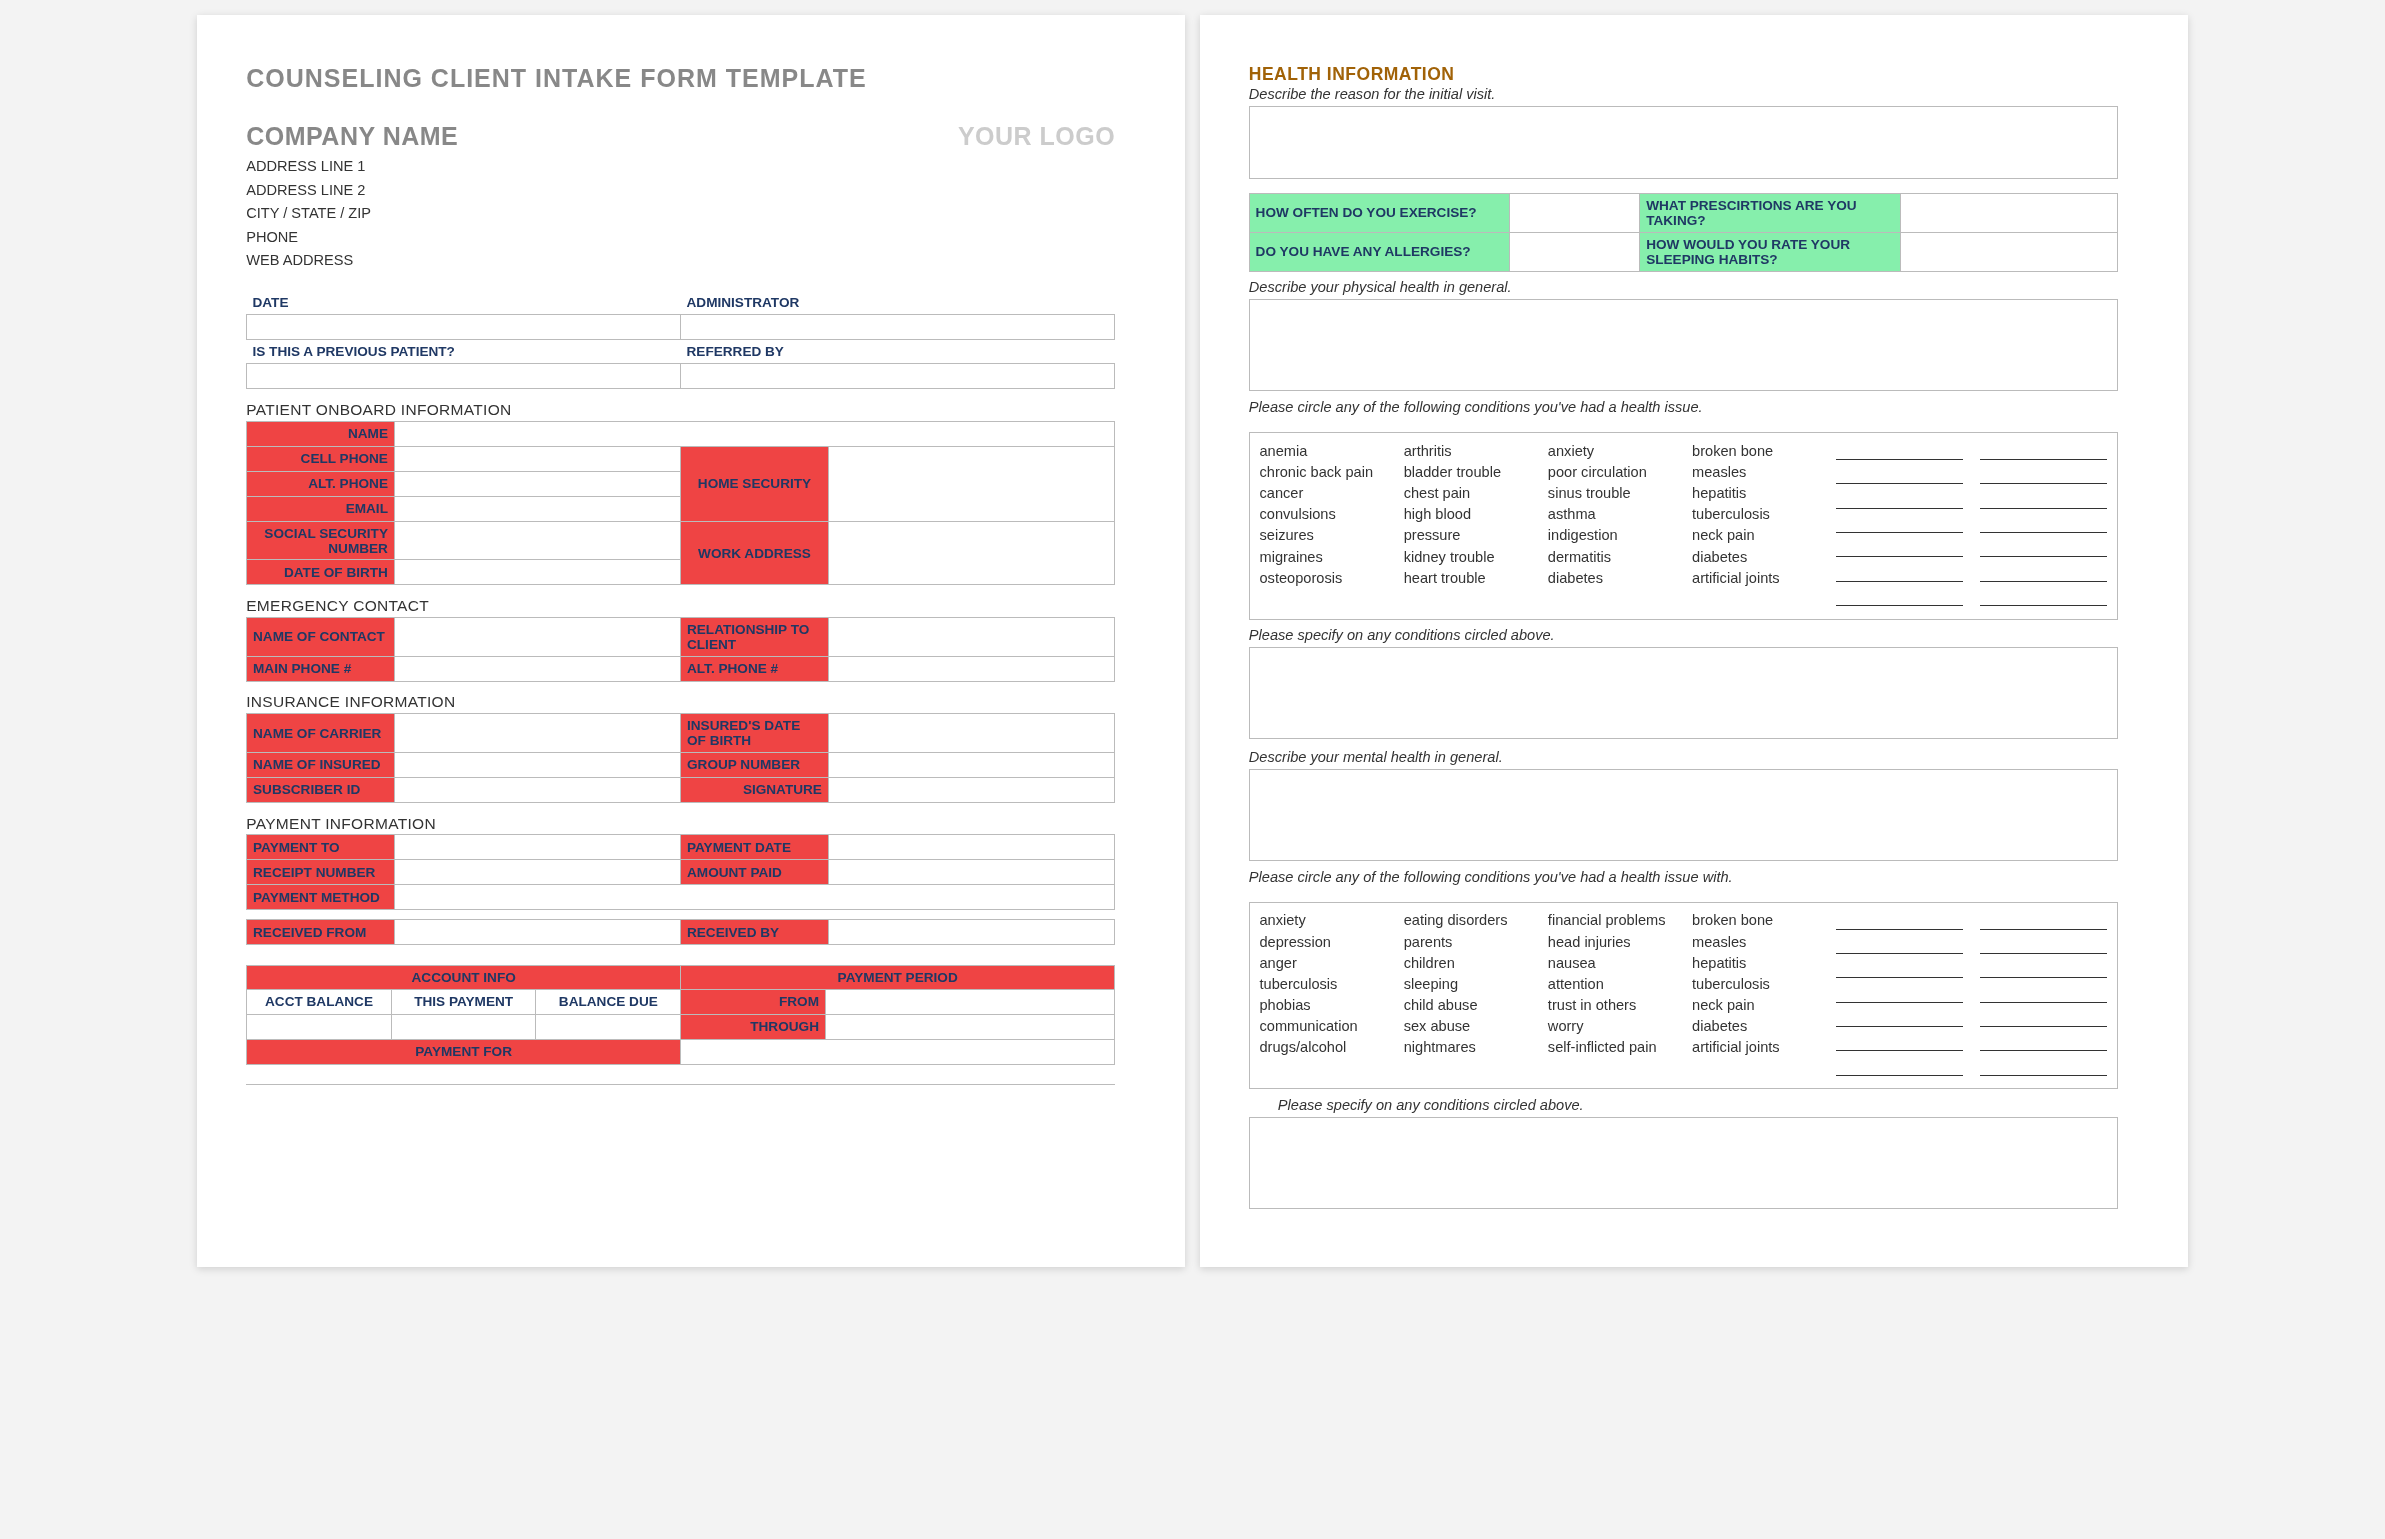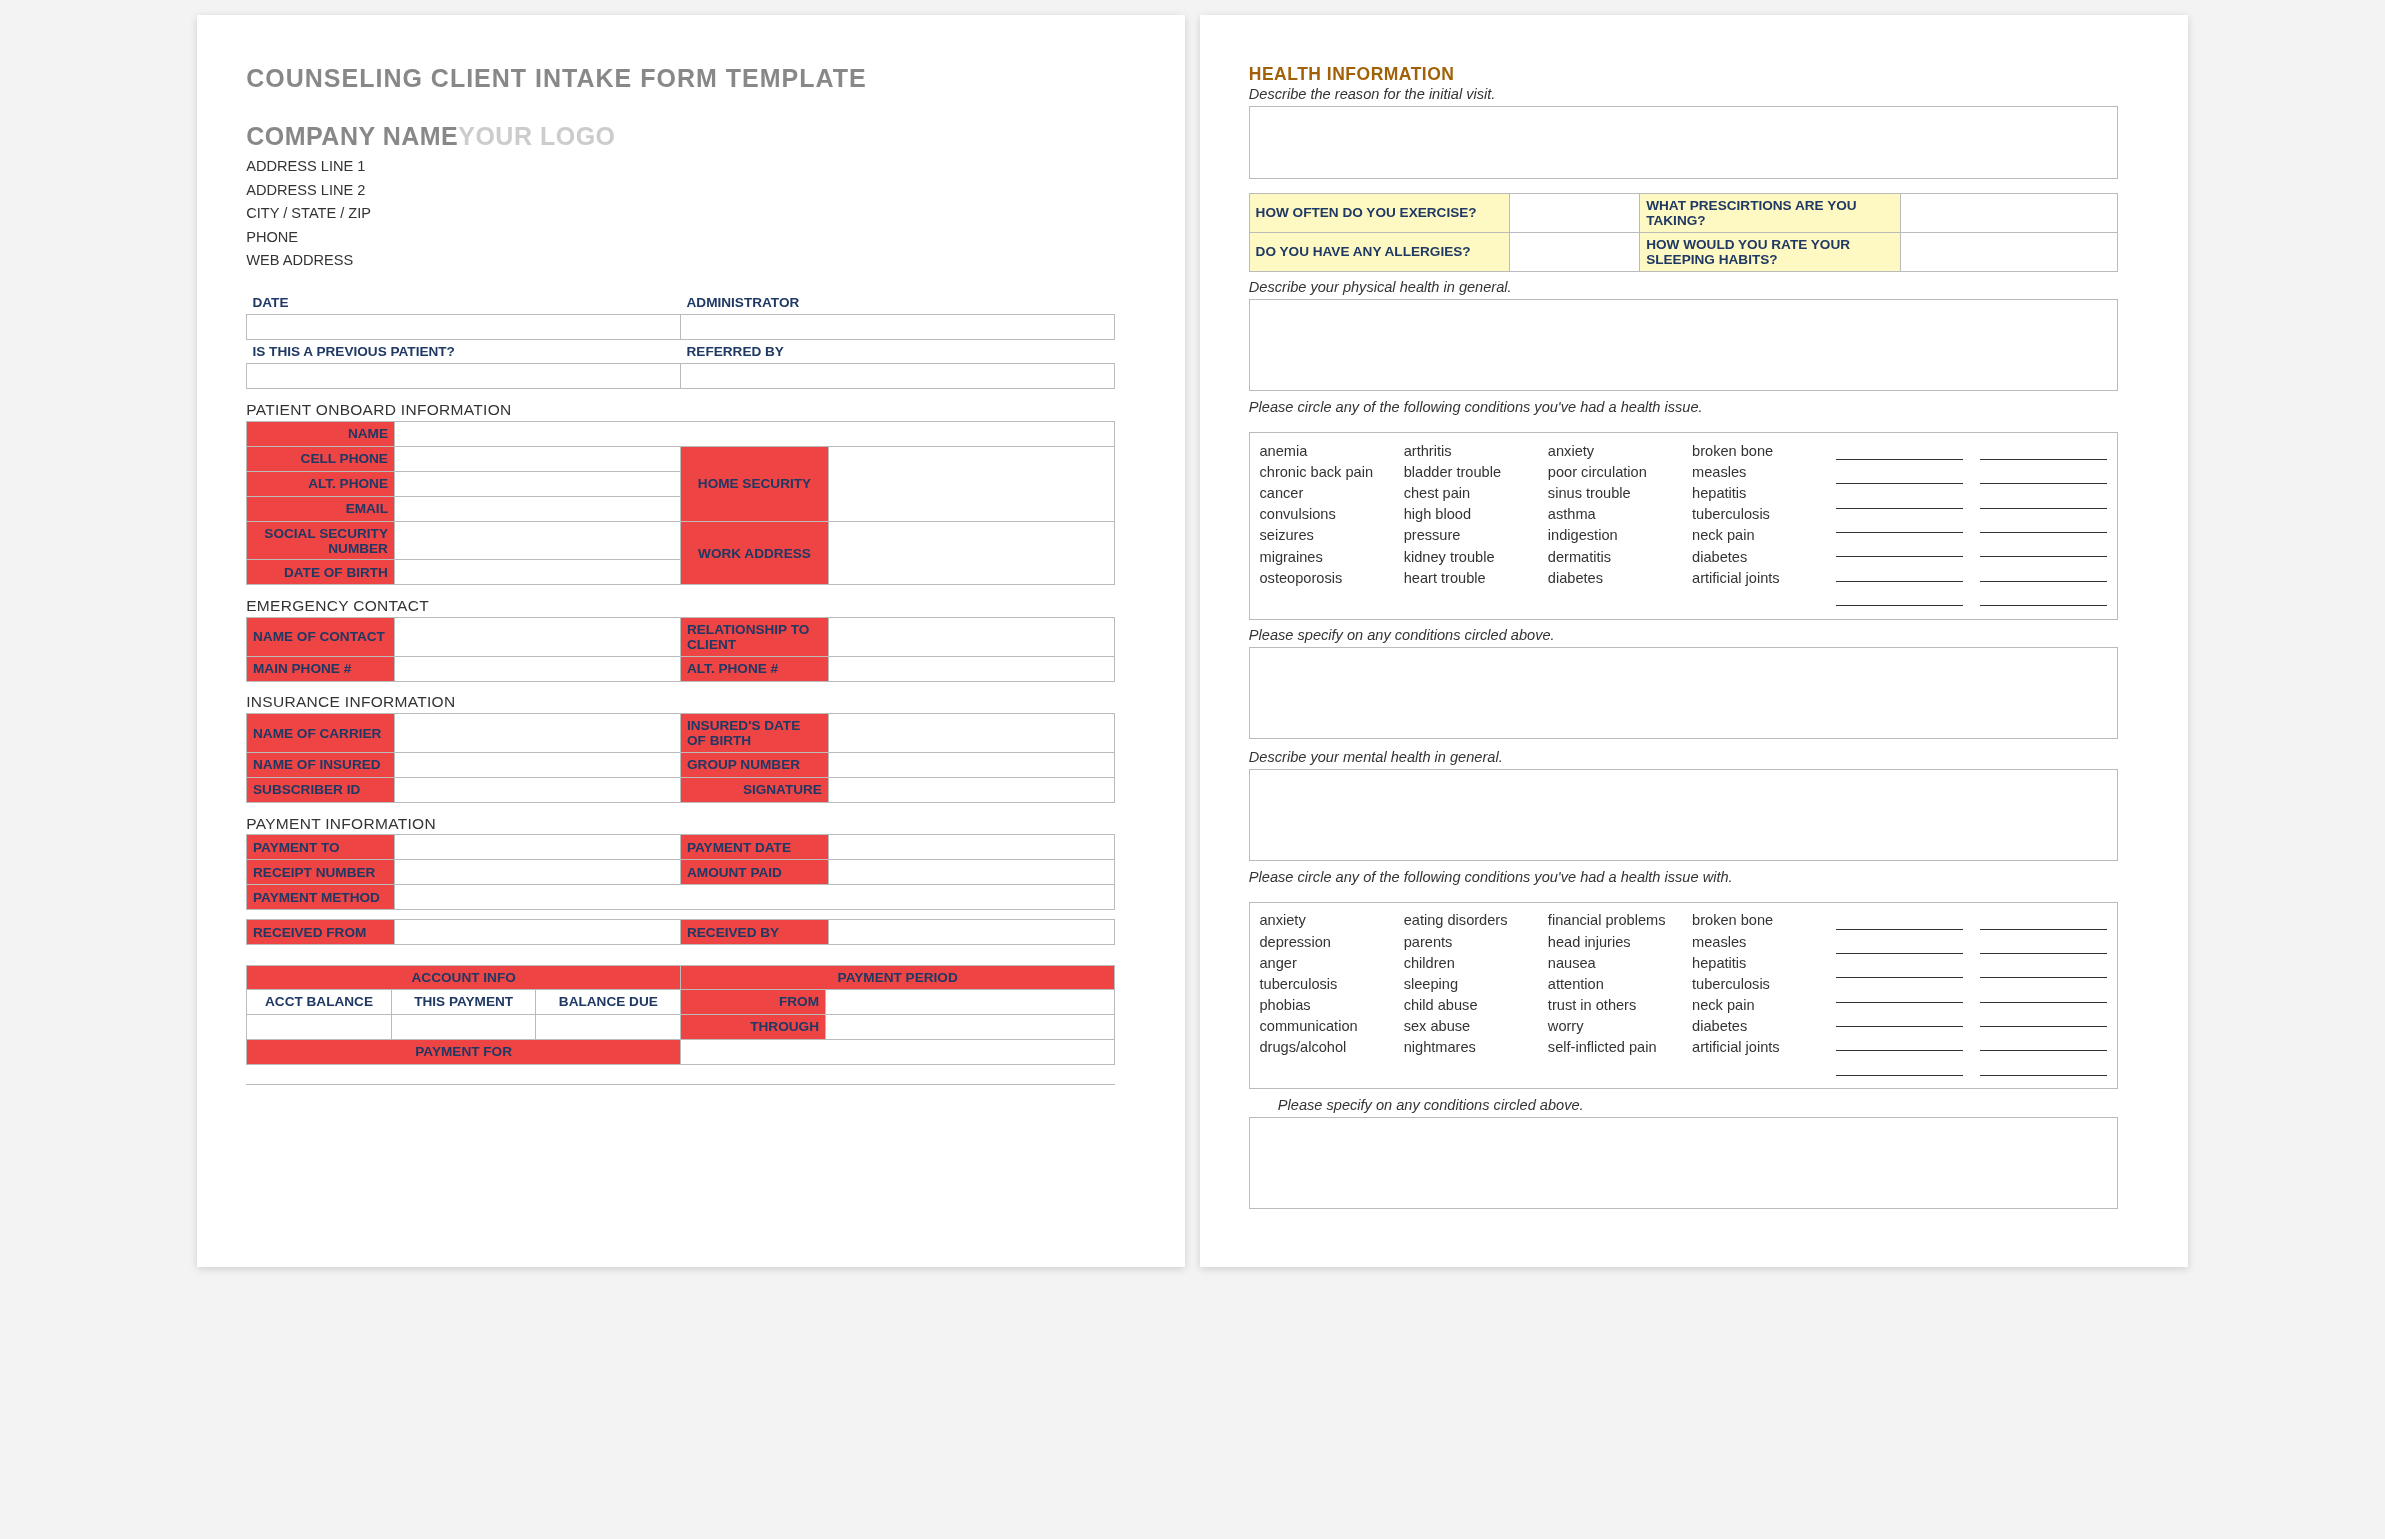--- a/index.html
+++ b/index.html
@@ -19,20 +19,21 @@
   }
   .title {
     color: #888;
     font-size: 25px;
     font-weight: bold;
     letter-spacing: 1px;
     margin-bottom: 29px;
   }
   .header-row {
     display: flex;
+    justify-content: space-between;
     align-items: flex-start;
   }
   .company-name {
     color: #888;
     font-size: 25px;
     font-weight: bold;
     letter-spacing: 0.5px;
   }
   .logo {
     color: #ccc;
@@ -62,21 +63,21 @@
     font-weight: bold;
     color: #1f3864;
   }
   .bord {
     border: 1px solid #bbb;
   }
   .shade {
     background: #ef4444;
   }
   .shade2 {
-    background: #fef9c3;
+    background: #86efac;
   }
   .section-title {
     font-size: 15.5px;
     color: #333;
     margin-top: 11.6px;
     margin-bottom: 1.9px;
     letter-spacing: 0.3px;
   }
   .input-cell {
     height: 25px;

